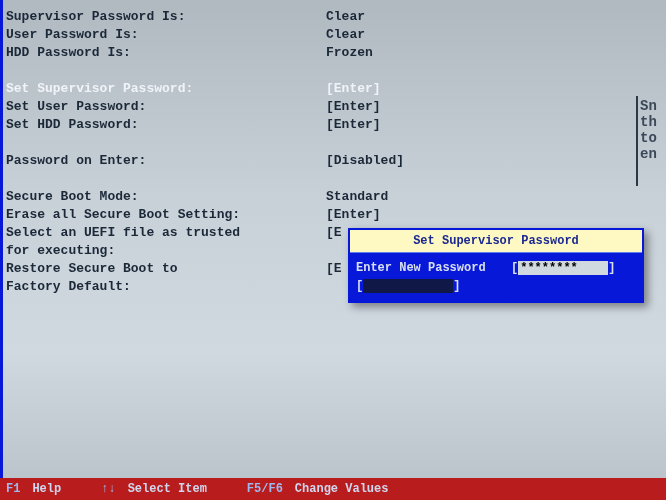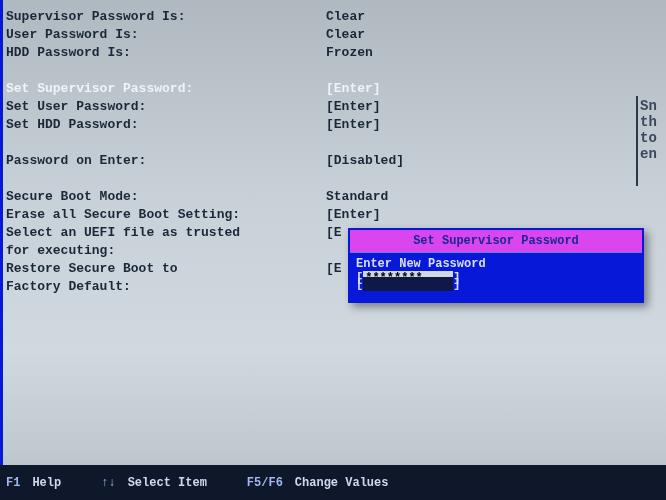--- a/index.html
+++ b/index.html
@@ -58,35 +58,34 @@
       left: 348px;
       top: 228px;
       width: 296px;
       background: #0818d8;
       border: 2px solid #0818d8;
       box-shadow: 4px 4px 8px rgba(0,0,0,0.4);
     }
     .dialog-title {
       text-align: center;
       color: #1a2890;
-      background: #d946ef;
+      background: #fef9c3;
       padding: 4px 0;
       font-size: 12px;
     }
     .dialog-body {
       border-top: 1px solid #6080f0;
       padding: 4px 6px 8px 6px;
     }
     .dialog-row {
       display: flex;
-      align-items: flex-start;
+      align-items: flex-end;
       height: 18px;
       color: #d8e0f0;
       font-size: 12px;
-      flex-direction: column;
     }
     .dialog-label {
       width: 155px;
       white-space: pre;
     }
     .dialog-field {
       flex: 1;
       display: flex;
       align-items: center;
       color: #d8e0f0;
@@ -107,22 +106,22 @@
       background: #101848;
     }
     .bracket {
       color: #d8e0f0;
     }
     .bottom-bar {
       position: absolute;
       bottom: 0;
       left: 0;
       right: 0;
-      height: 35px;
-      background: #0f172a;
+      height: 22px;
+      background: #b91c1c;
       color: #c0d0f0;
       display: flex;
       align-items: center;
       font-size: 12px;
       padding: 0 6px;
       gap: 40px;
     }
     .bar-item {
       display: flex;
       gap: 12px;

